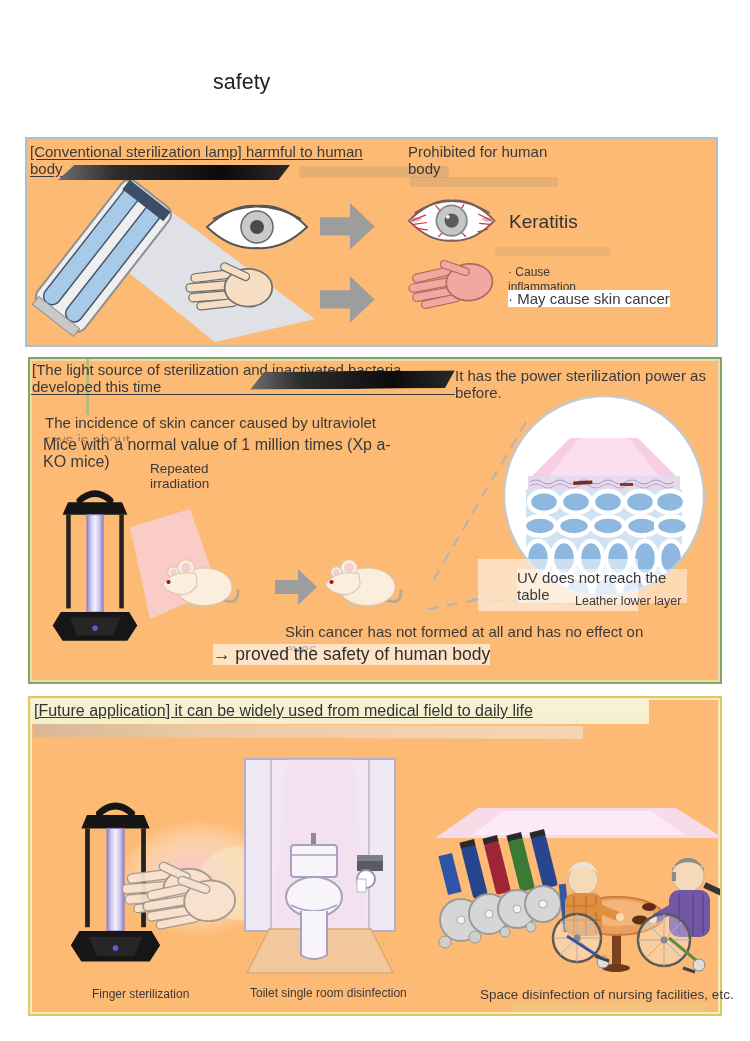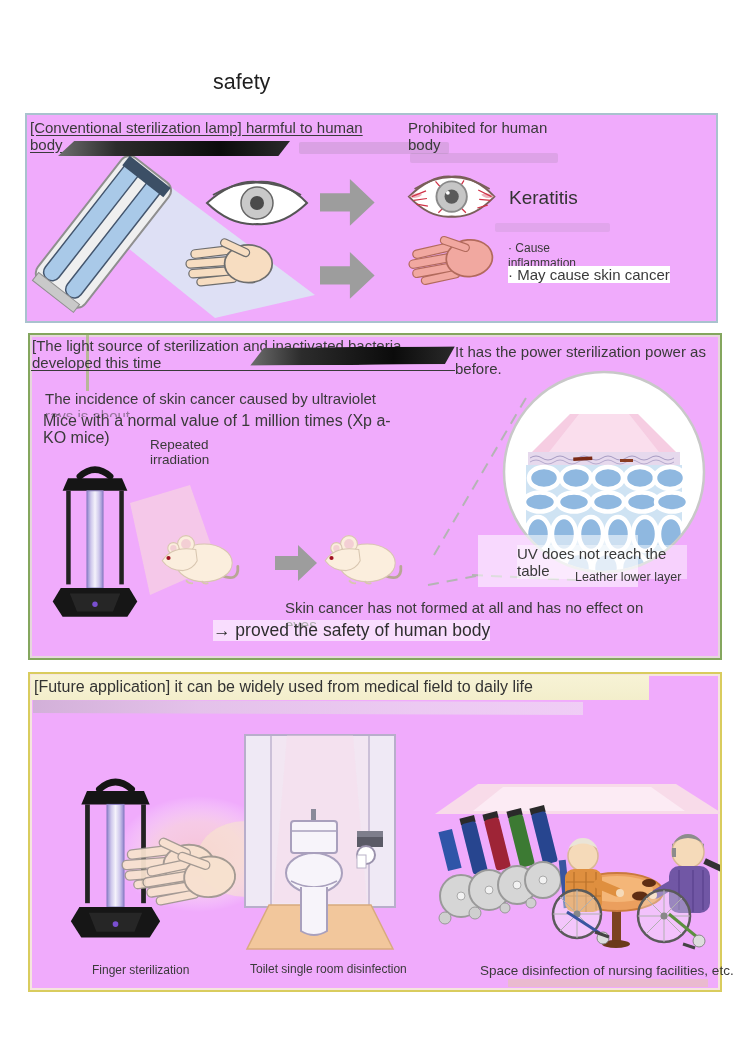--- a/index.html
+++ b/index.html
@@ -1,19 +1,19 @@
 <!DOCTYPE html>
 <html><head>
 <meta charset="utf-8">
 <style>
   html,body{margin:0;padding:0;background:#fff;}
   #page{position:relative;width:750px;height:1041px;background:#ffffff;overflow:hidden;
         font-family:"Liberation Sans",sans-serif;color:#3a3a3a;}
   .abs{position:absolute;}
-  .sec{position:absolute;background:#f0abfc;}
+  .sec{position:absolute;background:#fdba74;margin-top:24px;}
   svg.layer{position:absolute;left:0;top:0;}
   .t14{font-size:12px;line-height:15px;}
   .t15{font-size:15px;line-height:17px;}
   .ul{text-decoration:underline;text-underline-offset:2px;}
   .redact{background:linear-gradient(90deg,#6e6e6e 0%,#2c2c2c 25%,#0b0b0b 70%,#2a2a2a 100%);
           clip-path:polygon(7% 0,100% 0,95% 100%,0 100%);}
   .ghost{background:rgba(120,120,120,.22);border-radius:2px;}
   .clip1{overflow:hidden;}
 </style>
 </head>
@@ -344,21 +344,21 @@
           <circle cx="231" cy="144" r="26" fill="rgba(250,250,250,.3)" stroke="#5a5a5a" stroke-width="2.5"></circle>
           <path d="M205,144 H257 M231,118 V170 M213,126 L249,162 M249,126 L213,162" stroke="#b0b0b0" stroke-width="1"></path>
           <circle cx="231" cy="144" r="3.5" fill="#888"></circle>
           <line x1="236" y1="142" x2="264" y2="165" stroke="#5c8f3f" stroke-width="3"></line>
           <circle cx="266" cy="169" r="6" fill="#ddd" stroke="#888"></circle>
           <line x1="250" y1="172" x2="262" y2="176" stroke="#444" stroke-width="3"></line>
         </g>
       </g>
     </svg>
 
-    <div class="abs" style="left:1px;top:1px;width:618px;height:25px;background:linear-gradient(#f7f3d6,#f3eecb);">
+    <div class="abs" style="left:1px;top:1px;width:618px;height:25px;background:linear-gradient(#f7f3d6,#f3eecb);text-decoration:underline;">
       <div style="font-size:16px;line-height:24px;padding-left:3px;color:#333;">[Future application] it can be widely used from medical field to daily life</div>
     </div>
     <div class="abs" style="left:3px;top:27px;width:550px;height:13px;opacity:.5;background:linear-gradient(90deg,#b5b5b5,#d8d8d8 30%,#e8e8e8 70%,#efefef);transform:rotate(.2deg);"></div>
 
     <div class="abs t14" style="left:62px;top:289px;width:100px;">Finger sterilization</div>
     <div class="abs t14" style="left:220px;top:288px;width:230px;">Toilet single room disinfection</div>
     <div class="abs" style="left:450px;top:289px;font-size:13.5px;white-space:nowrap;">Space disinfection of nursing facilities, etc.</div>
     <div class="abs" style="left:478px;top:305px;width:200px;height:8px;background:rgba(225,210,140,.4);"></div>
   </div>
 

